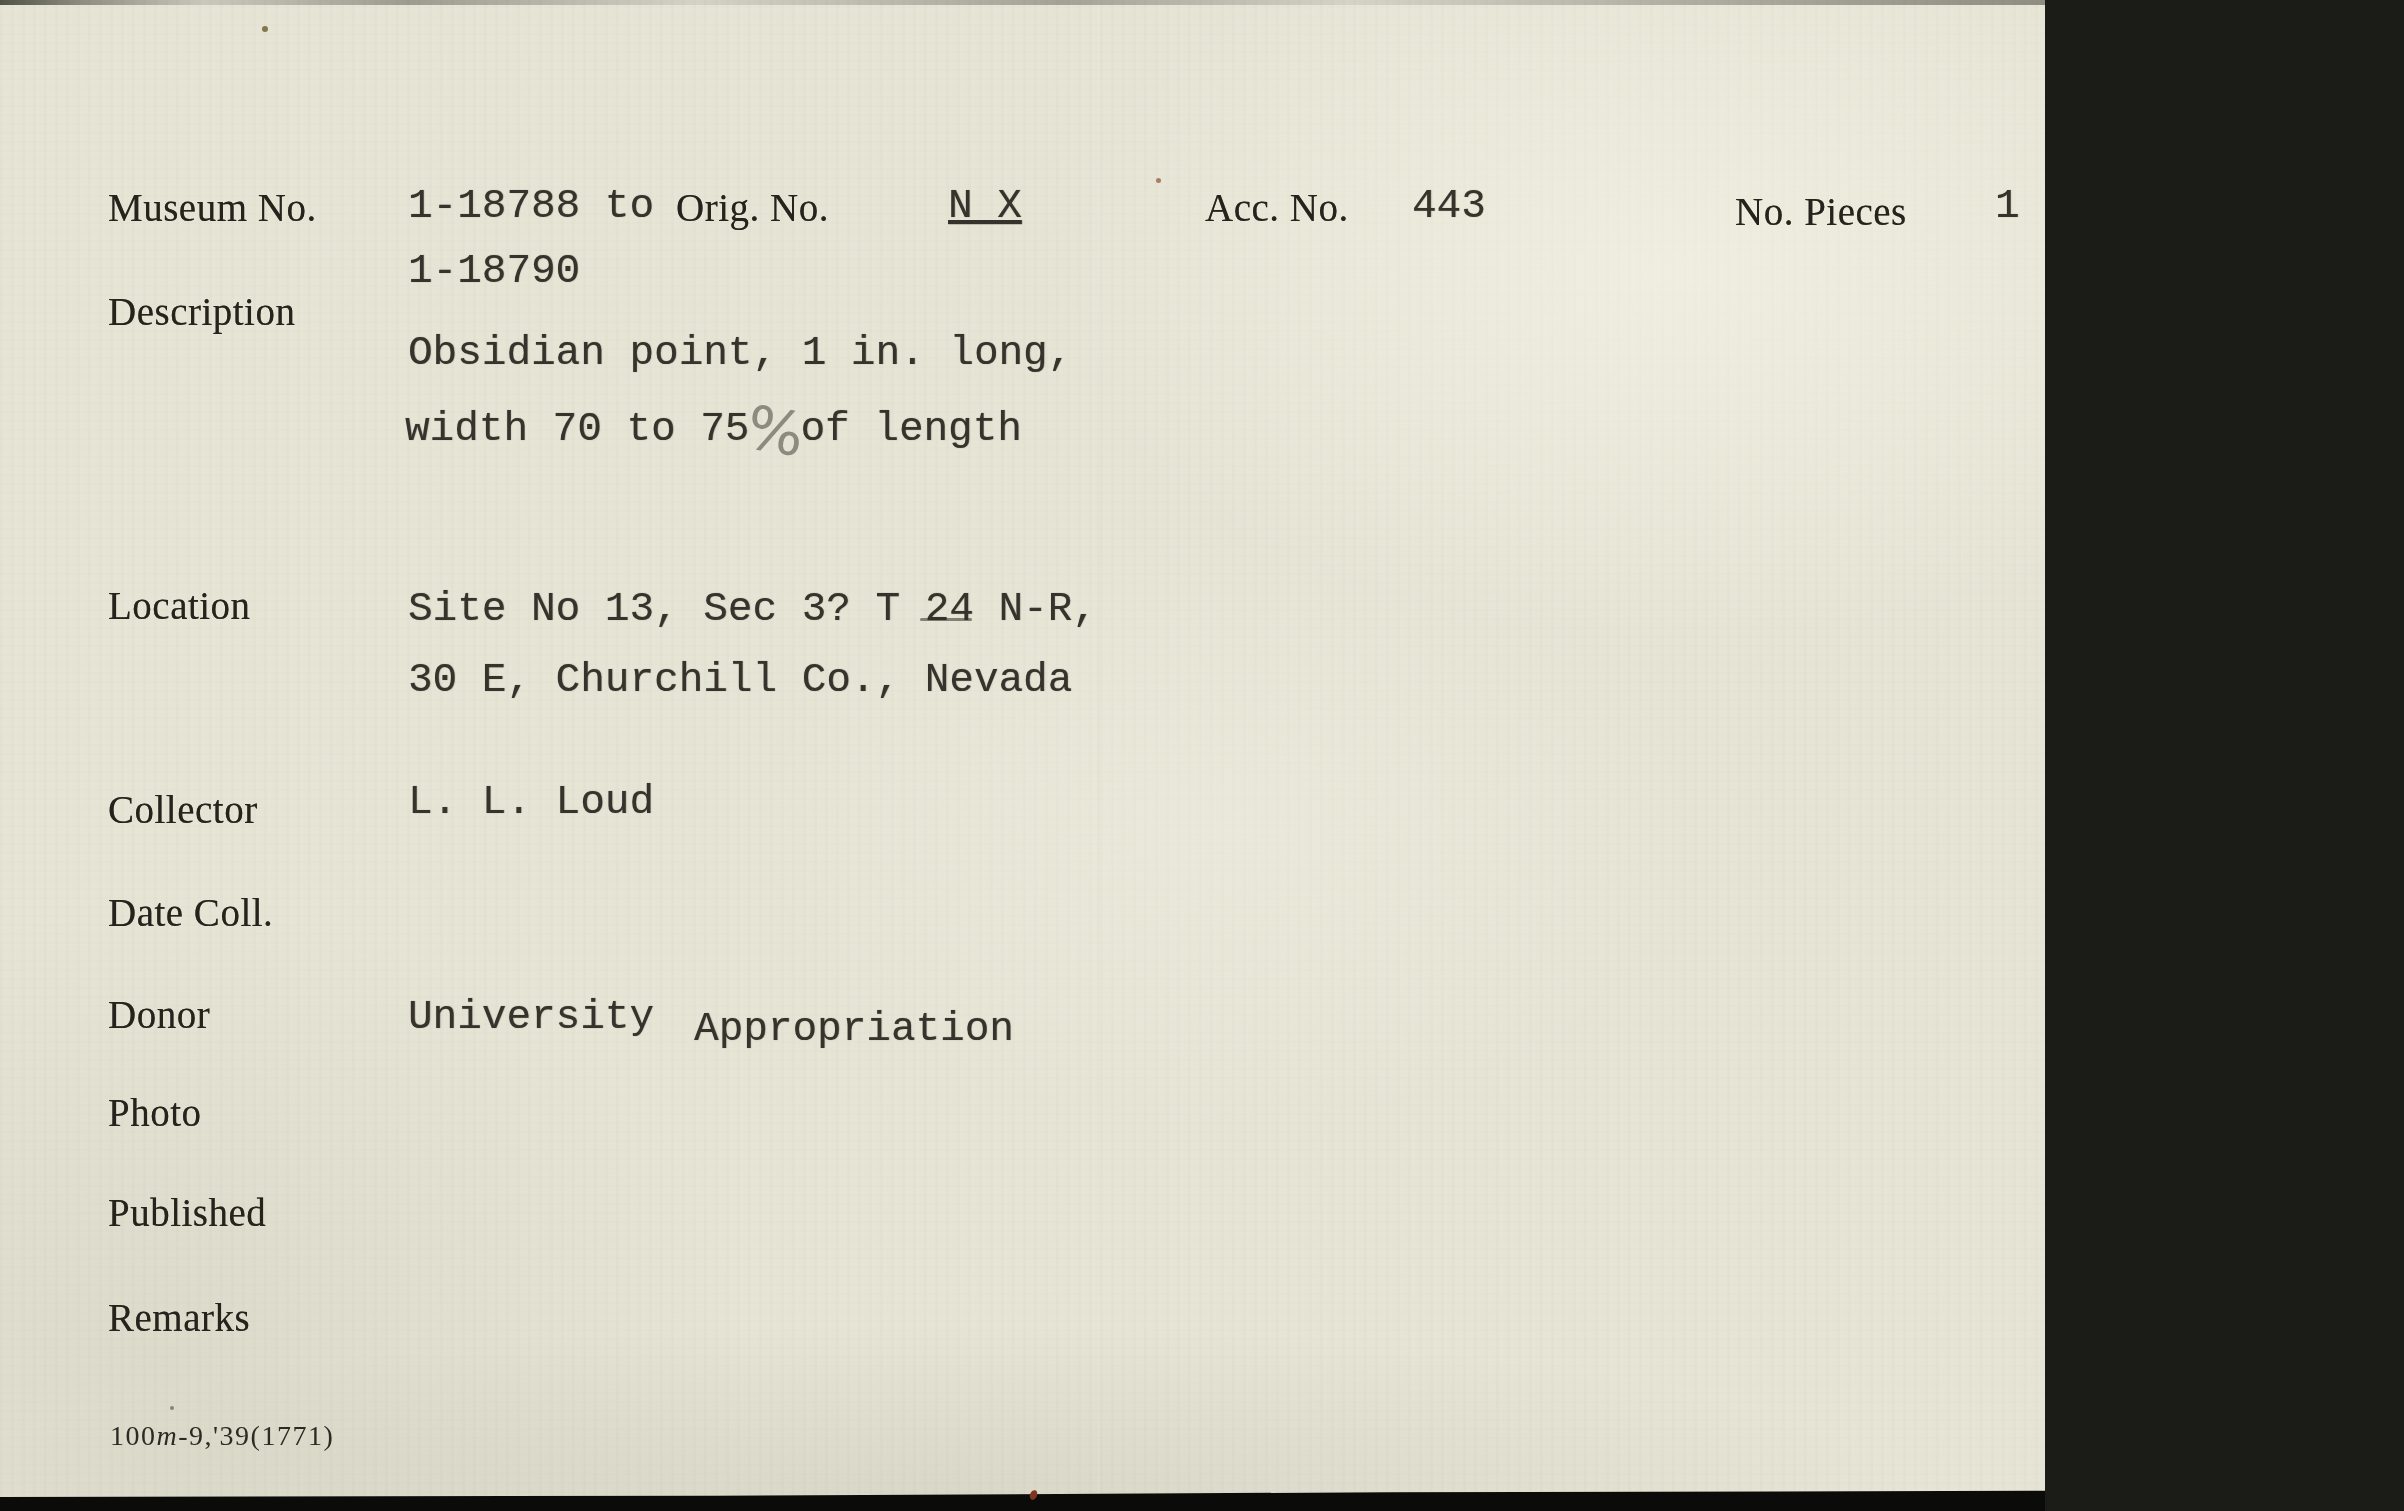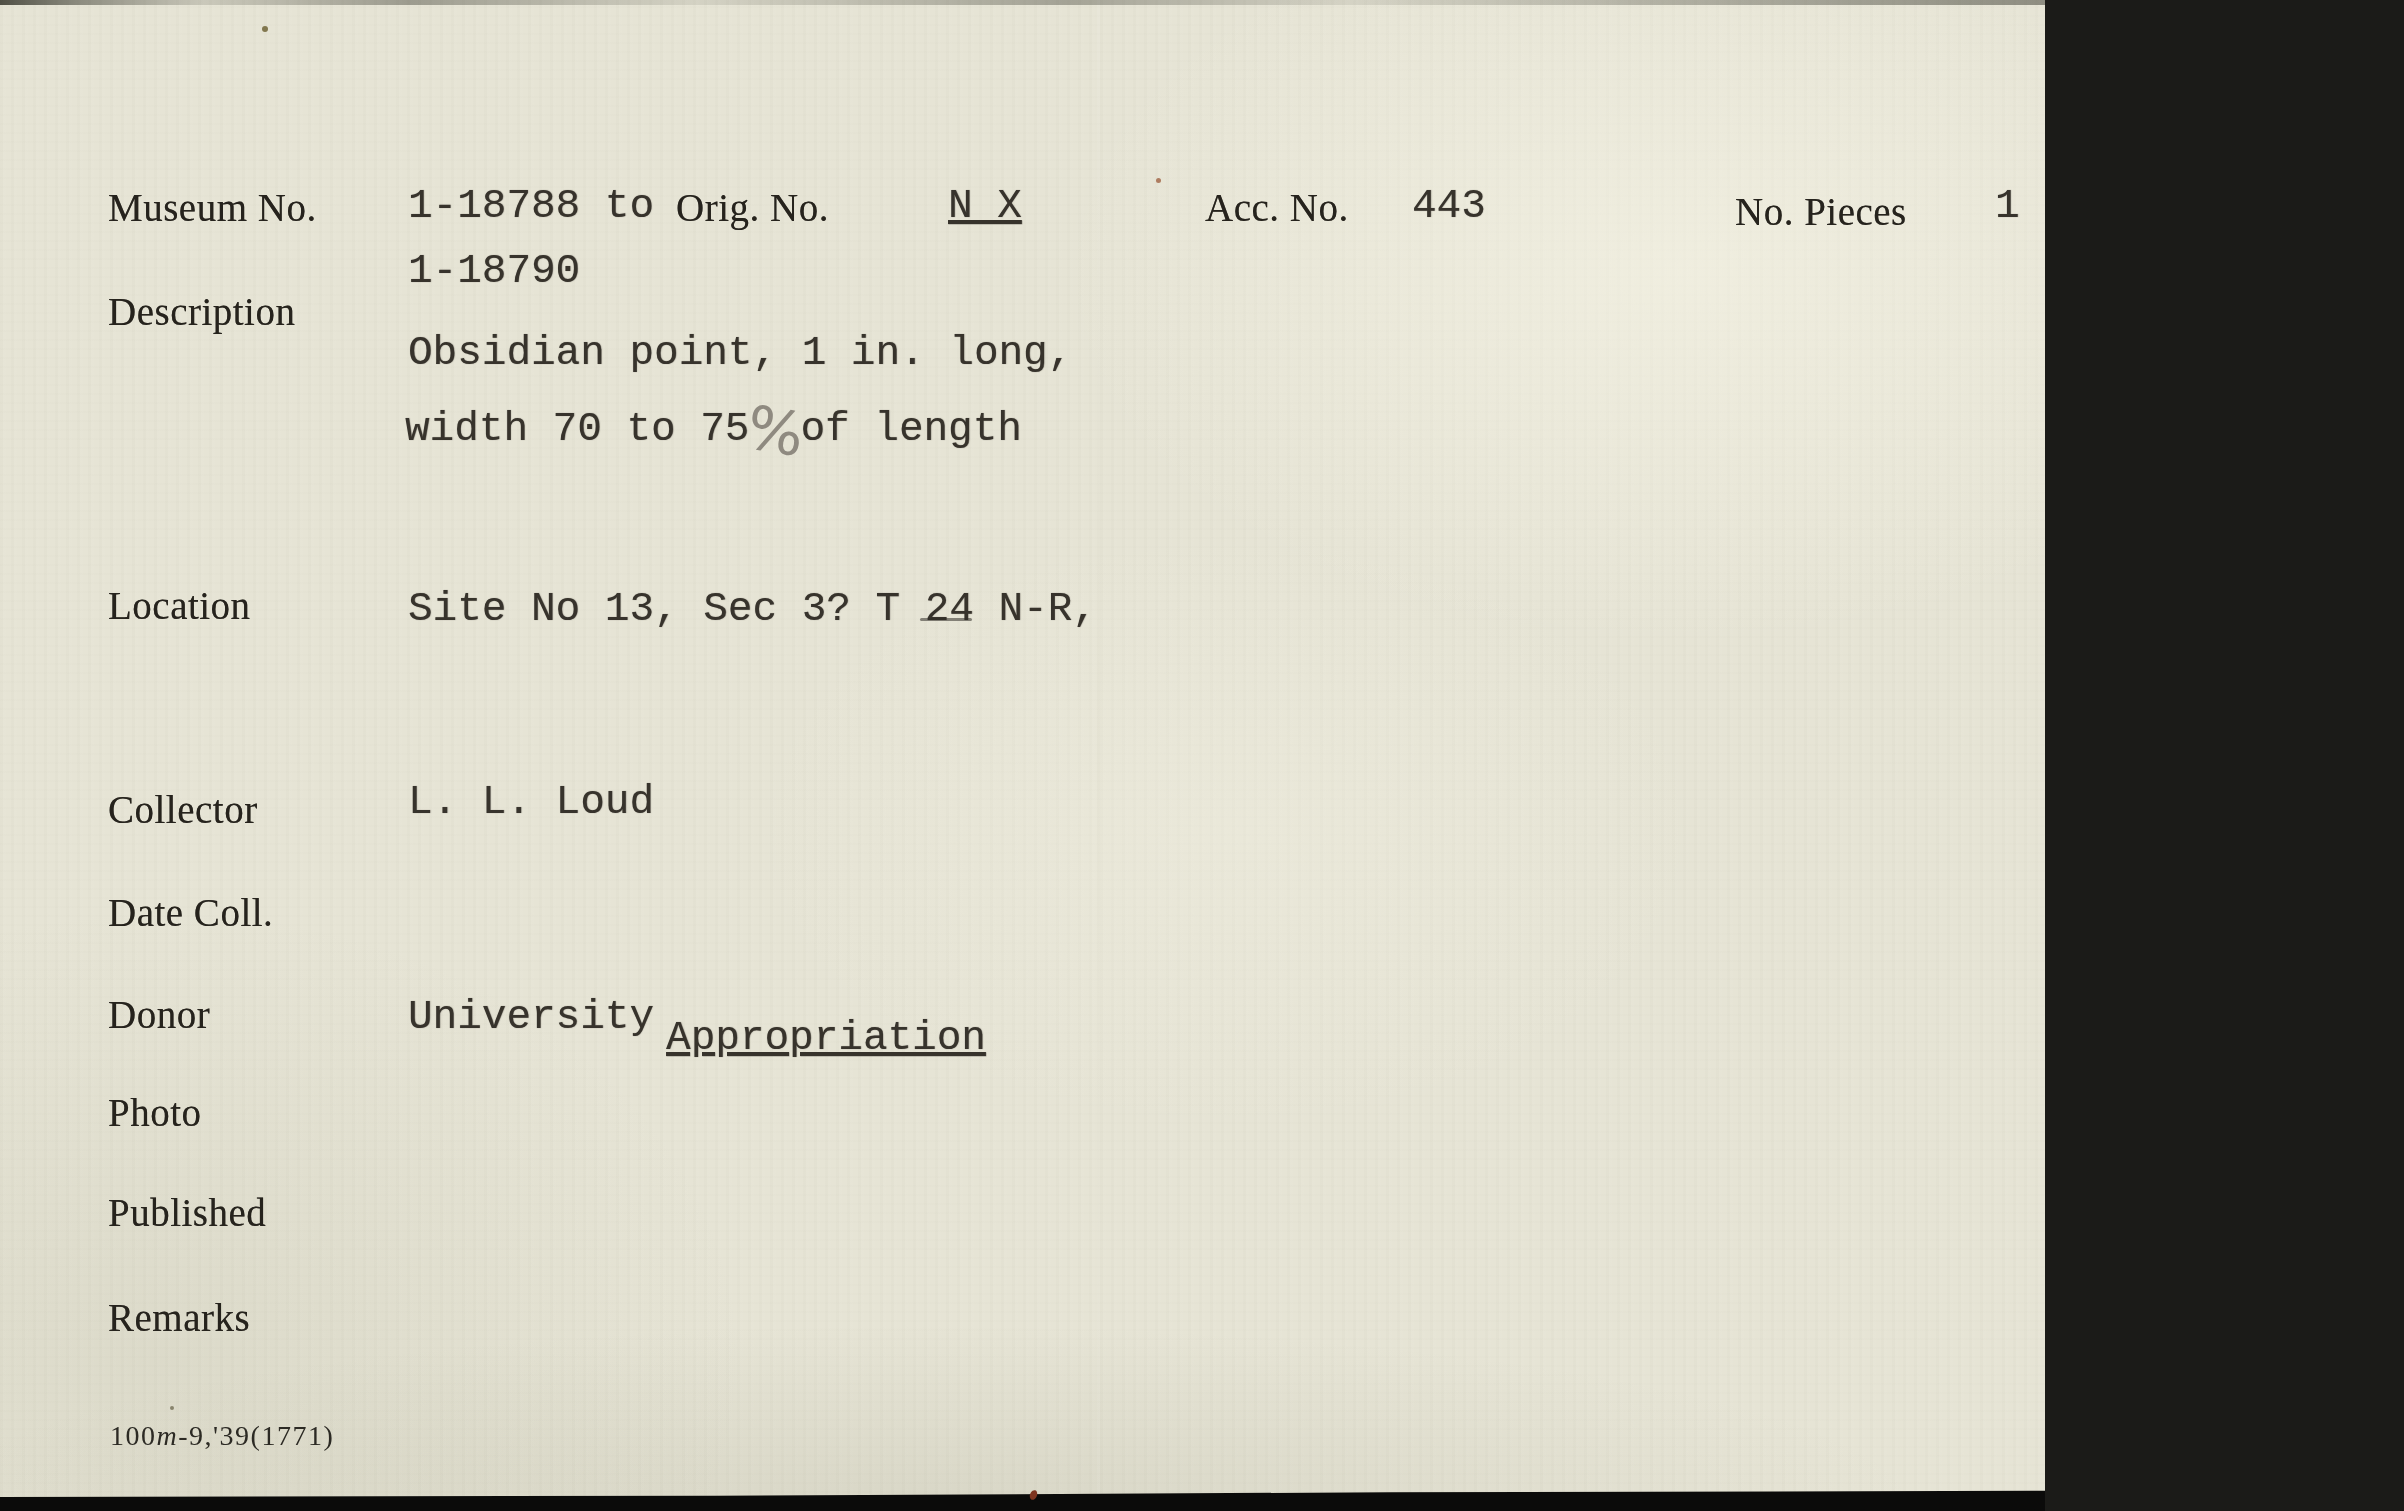--- a/index.html
+++ b/index.html
@@ -25,21 +25,21 @@
     line-height:1.05; color:#37332c; white-space:pre;
     text-shadow:0.4px 0.4px 1px rgba(55,50,43,0.55);
   }
   .tw-inline { font-family:"Liberation Mono", monospace; white-space:pre; }
   .pencil-pct {
     display:inline-block; font-family:"DejaVu Sans", sans-serif; font-size:60px;
     color:#8f8a80; transform:rotate(10deg); position:relative; top:12px;
     margin:0 -4px 0 -2px; text-shadow:none; font-weight:400;
   }
   .shift-down-lg { display:inline-block; position:relative; top:13px; margin-left:34px; }
-  .shift-down-sm { display:inline-block; position:relative; top:21px; margin-left:12px;text-decoration:underline; }
+  .shift-down-sm { display:inline-block; position:relative; top:12px; margin-left:40px; }
   .form-no {
     position:absolute; font-family:"Liberation Serif", serif; font-size:28px;
     color:#2c2a24; letter-spacing:1.5px; white-space:pre;
   }
   .form-no .ital { font-style:italic; }
   .top-edge {
     position:absolute; top:0; left:0; width:100%; height:5px;
     background:linear-gradient(90deg,
       rgba(55,55,45,0.85) 0%, rgba(55,55,45,0.50) 4%, rgba(55,55,45,0.16) 10%,
       rgba(55,55,45,0.42) 20%, rgba(55,55,45,0.10) 34%, rgba(55,55,45,0.38) 52%,
@@ -78,20 +78,21 @@
   <span class="tw" style="left:1995px; top:185px;">1</span>
 
   <span class="tw" style="left:408px; top:250px;">1-18790</span>
 
   <span class="lbl" style="left:108px; top:292px;">Description</span>
   <span class="tw" style="left:408px; top:332px;">Obsidian point, 1 in. long,</span>
   <span class="tw" style="left:405px; top:388px;"><span class="tw-inline">width 70 to 75</span><span class="pencil-pct">%</span><span class="tw-inline">of length</span></span>
 
   <span class="lbl" style="left:108px; top:586px;">Location</span>
   <span class="tw" style="left:408px; top:588px;">Site No 13, Sec 3? T 24 N-R,</span>
+  <span class="tw" style="left:408px; top:659px;">30 E, Churchill Co., Nevada</span>
   <div class="underline-artifact"></div>
 
   <span class="lbl" style="left:108px; top:790px;">Collector</span>
   <span class="tw" style="left:408px; top:781px;">L. L. Loud</span>
 
   <span class="lbl" style="left:108px; top:893px;">Date Coll.</span>
 
   <span class="lbl" style="left:108px; top:995px;">Donor</span>
   <span class="tw" style="left:408px; top:996px;"><span class="tw-inline">University</span><span class="tw-inline shift-down-sm">Appropriation</span></span>
 

